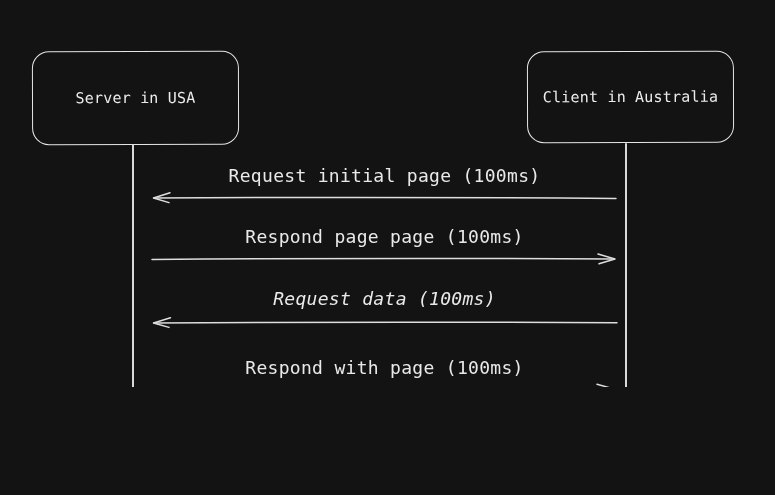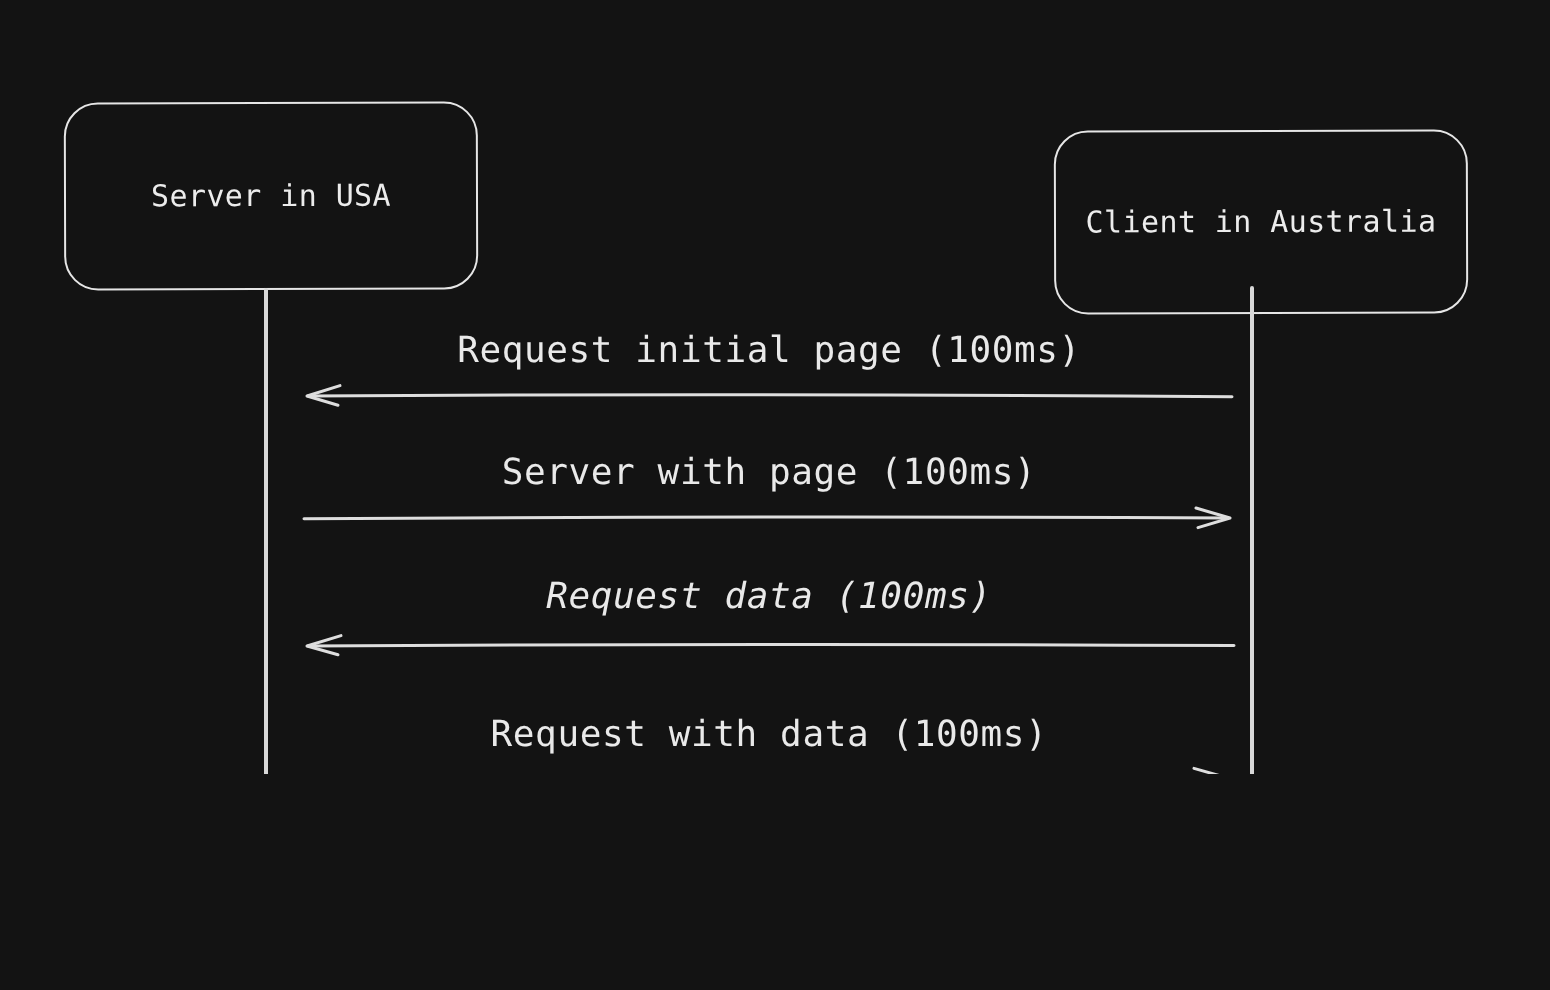--- a/index.html
+++ b/index.html
@@ -24,21 +24,21 @@
     display: flex;
     align-items: center;
     justify-content: center;
     font-size: 15px;
     letter-spacing: 0.2px;
     color: #ececec;
     box-sizing: border-box;
     transform: rotate(-0.15deg);
   }
   #actor-server { left: 32px; top: 51px; width: 207px; height: 94px; }
-  #actor-client { left: 527px; top: 65px; width: 207px; height: 92px; }
+  #actor-client { left: 527px; top: 51px; width: 207px; height: 92px; }
 
   .lifeline {
     position: absolute;
     width: 1.7px;
     background: #d9d9d9;
     border-radius: 1px;
   }
   #lifeline-server { left: 132px; top: 144px; height: 299px; }
   #lifeline-client { left: 625px; top: 143px; height: 291px; }
 
@@ -93,36 +93,36 @@
 
   <div id="msg-1" class="message">
     <div class="message-label">Request initial page (100ms)</div>
     <svg class="arrow-svg" width="467" height="14">
       <path d="M 3 7 Q 230 5.6 465 7.4"></path>
       <path d="M 19 1.8 L 2.5 7 L 18 11.6"></path>
     </svg>
   </div>
 
   <div id="msg-2" class="message">
-    <div class="message-label">Server with page (100ms)</div>
+    <div class="message-label">Respond page page (100ms)</div>
     <svg class="arrow-svg" width="467" height="14">
       <path d="M 1 7.4 Q 235 5.8 463 7"></path>
       <path d="M 447 2 L 464 7 L 448 11.8"></path>
     </svg>
   </div>
 
   <div id="msg-3" class="message">
     <div class="message-label">Request data (100ms)</div>
     <svg class="arrow-svg" width="467" height="14">
       <path d="M 3 7 Q 240 5.5 466 6.8"></path>
       <path d="M 19.5 1.8 L 2.5 7 L 18 11.4"></path>
     </svg>
   </div>
 
   <div id="msg-4" class="message">
-    <div class="message-label">Request with data (100ms)</div>
+    <div class="message-label">Respond with page (100ms)</div>
     <svg class="arrow-svg" width="467" height="14">
       <path d="M 1 7.6 Q 228 5.8 462 7"></path>
       <path d="M 446 2.2 L 463 7 L 447 11.8"></path>
     </svg>
   </div>
 
 </div>
 
 </body></html>

